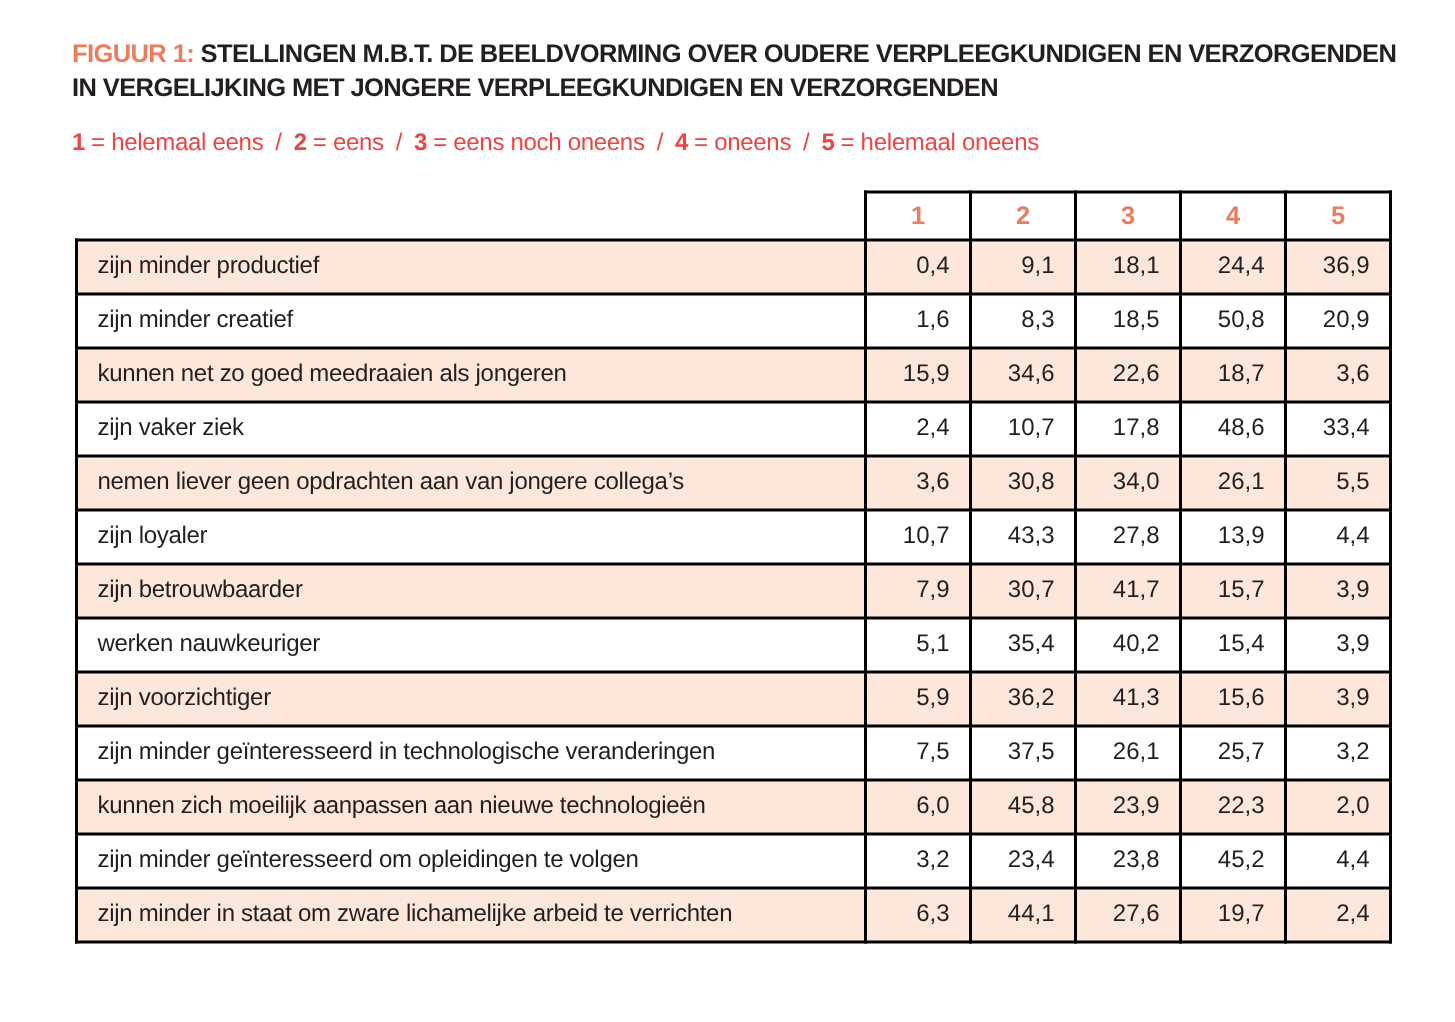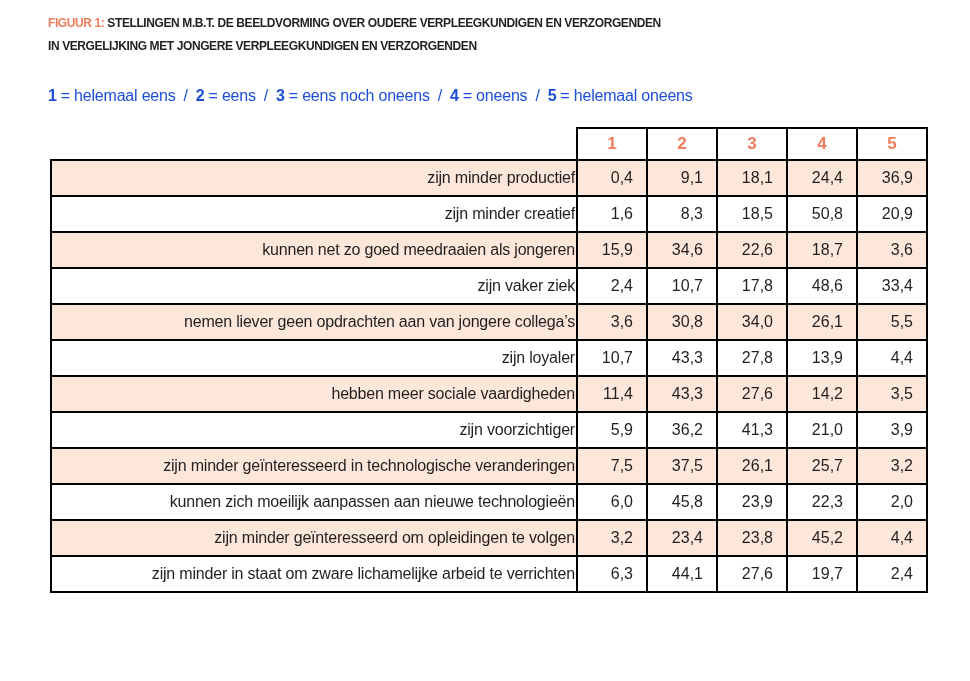--- a/index.html
+++ b/index.html
@@ -9,37 +9,37 @@
     background: #ffffff;
     position: relative;
     font-family: "Liberation Sans", sans-serif;
     color: #231f20;
     overflow: hidden;
   }
 
   .figure-title {
     position: absolute;
     left: 48px;
-    top: 12px;
+    top: 24px;
     width: 905px;
-    font-size: 12px;
+    font-size: 17px;
     font-weight: bold;
     line-height: 23px;
     letter-spacing: -0.4px;
     color: #231f20;
   }
   .figure-label { color: #ee7c5b; }
 
   .legend {
     position: absolute;
     left: 48px;
     top: 87px;
     font-size: 16px;
     letter-spacing: -0.2px;
-    color: #1d4ed8;
+    color: #ef4444;
     white-space: nowrap;
   }
   .legend .lnum { font-weight: bold; margin-right: 4px; }
   .legend .sep { margin: 0 8px; }
 
   table.figure-table {
     position: absolute;
     left: 50px;
     top: 127px;
     width: 876px;
@@ -63,21 +63,21 @@
     background: #ffffff;
   }
   .figure-table tbody td {
     height: 32px;
     font-size: 16px;
     color: #231f20;
     background: #ffffff;
   }
   .figure-table tbody tr:nth-child(odd) td { background: #fce7da; }
   .figure-table td.label {
-    text-align: right;
+    text-align: left;
     padding-left: 13px;
     letter-spacing: -0.2px;
   }
   .figure-table td.val {
     text-align: right;
     padding-right: 13px;
   }
 </style>
 </head>
 <body>
@@ -155,33 +155,41 @@
       </tr>
       <tr>
         <td class="label">zijn loyaler</td>
         <td class="val">10,7</td>
         <td class="val">43,3</td>
         <td class="val">27,8</td>
         <td class="val">13,9</td>
         <td class="val">4,4</td>
       </tr>
       <tr>
-        <td class="label">hebben meer sociale vaardigheden</td>
-        <td class="val">11,4</td>
-        <td class="val">43,3</td>
-        <td class="val">27,6</td>
-        <td class="val">14,2</td>
-        <td class="val">3,5</td>
+        <td class="label">zijn betrouwbaarder</td>
+        <td class="val">7,9</td>
+        <td class="val">30,7</td>
+        <td class="val">41,7</td>
+        <td class="val">15,7</td>
+        <td class="val">3,9</td>
+      </tr>
+      <tr>
+        <td class="label">werken nauwkeuriger</td>
+        <td class="val">5,1</td>
+        <td class="val">35,4</td>
+        <td class="val">40,2</td>
+        <td class="val">15,4</td>
+        <td class="val">3,9</td>
       </tr>
       <tr>
         <td class="label">zijn voorzichtiger</td>
         <td class="val">5,9</td>
         <td class="val">36,2</td>
         <td class="val">41,3</td>
-        <td class="val">21,0</td>
+        <td class="val">15,6</td>
         <td class="val">3,9</td>
       </tr>
       <tr>
         <td class="label">zijn minder geïnteresseerd in technologische veranderingen</td>
         <td class="val">7,5</td>
         <td class="val">37,5</td>
         <td class="val">26,1</td>
         <td class="val">25,7</td>
         <td class="val">3,2</td>
       </tr>

